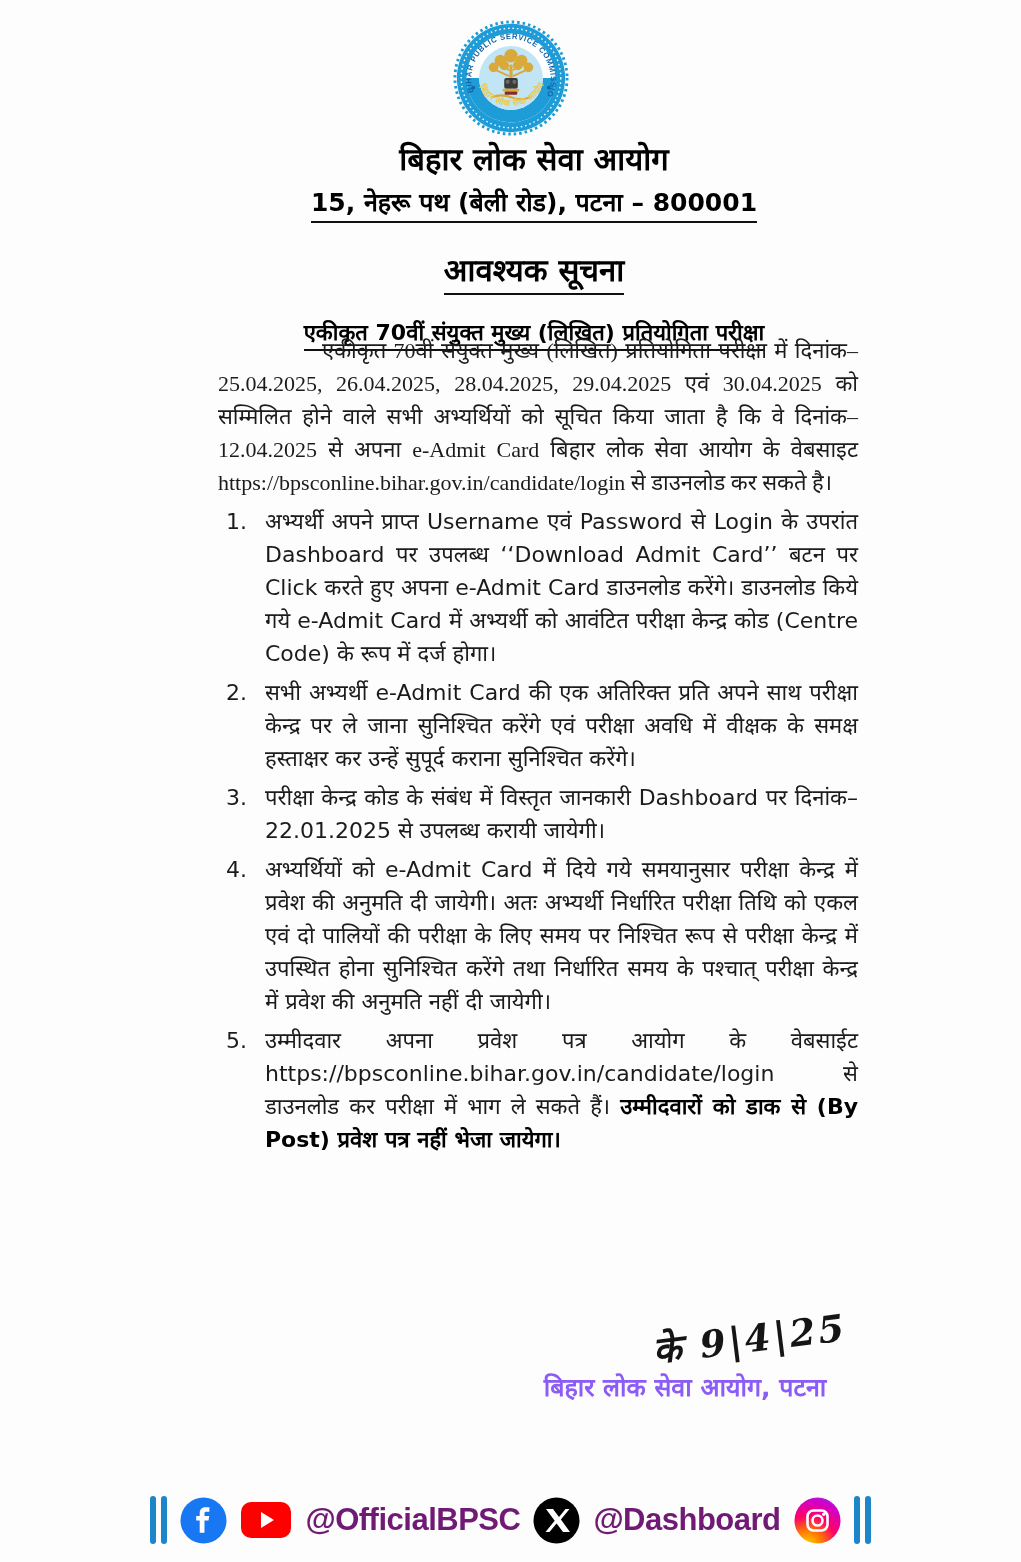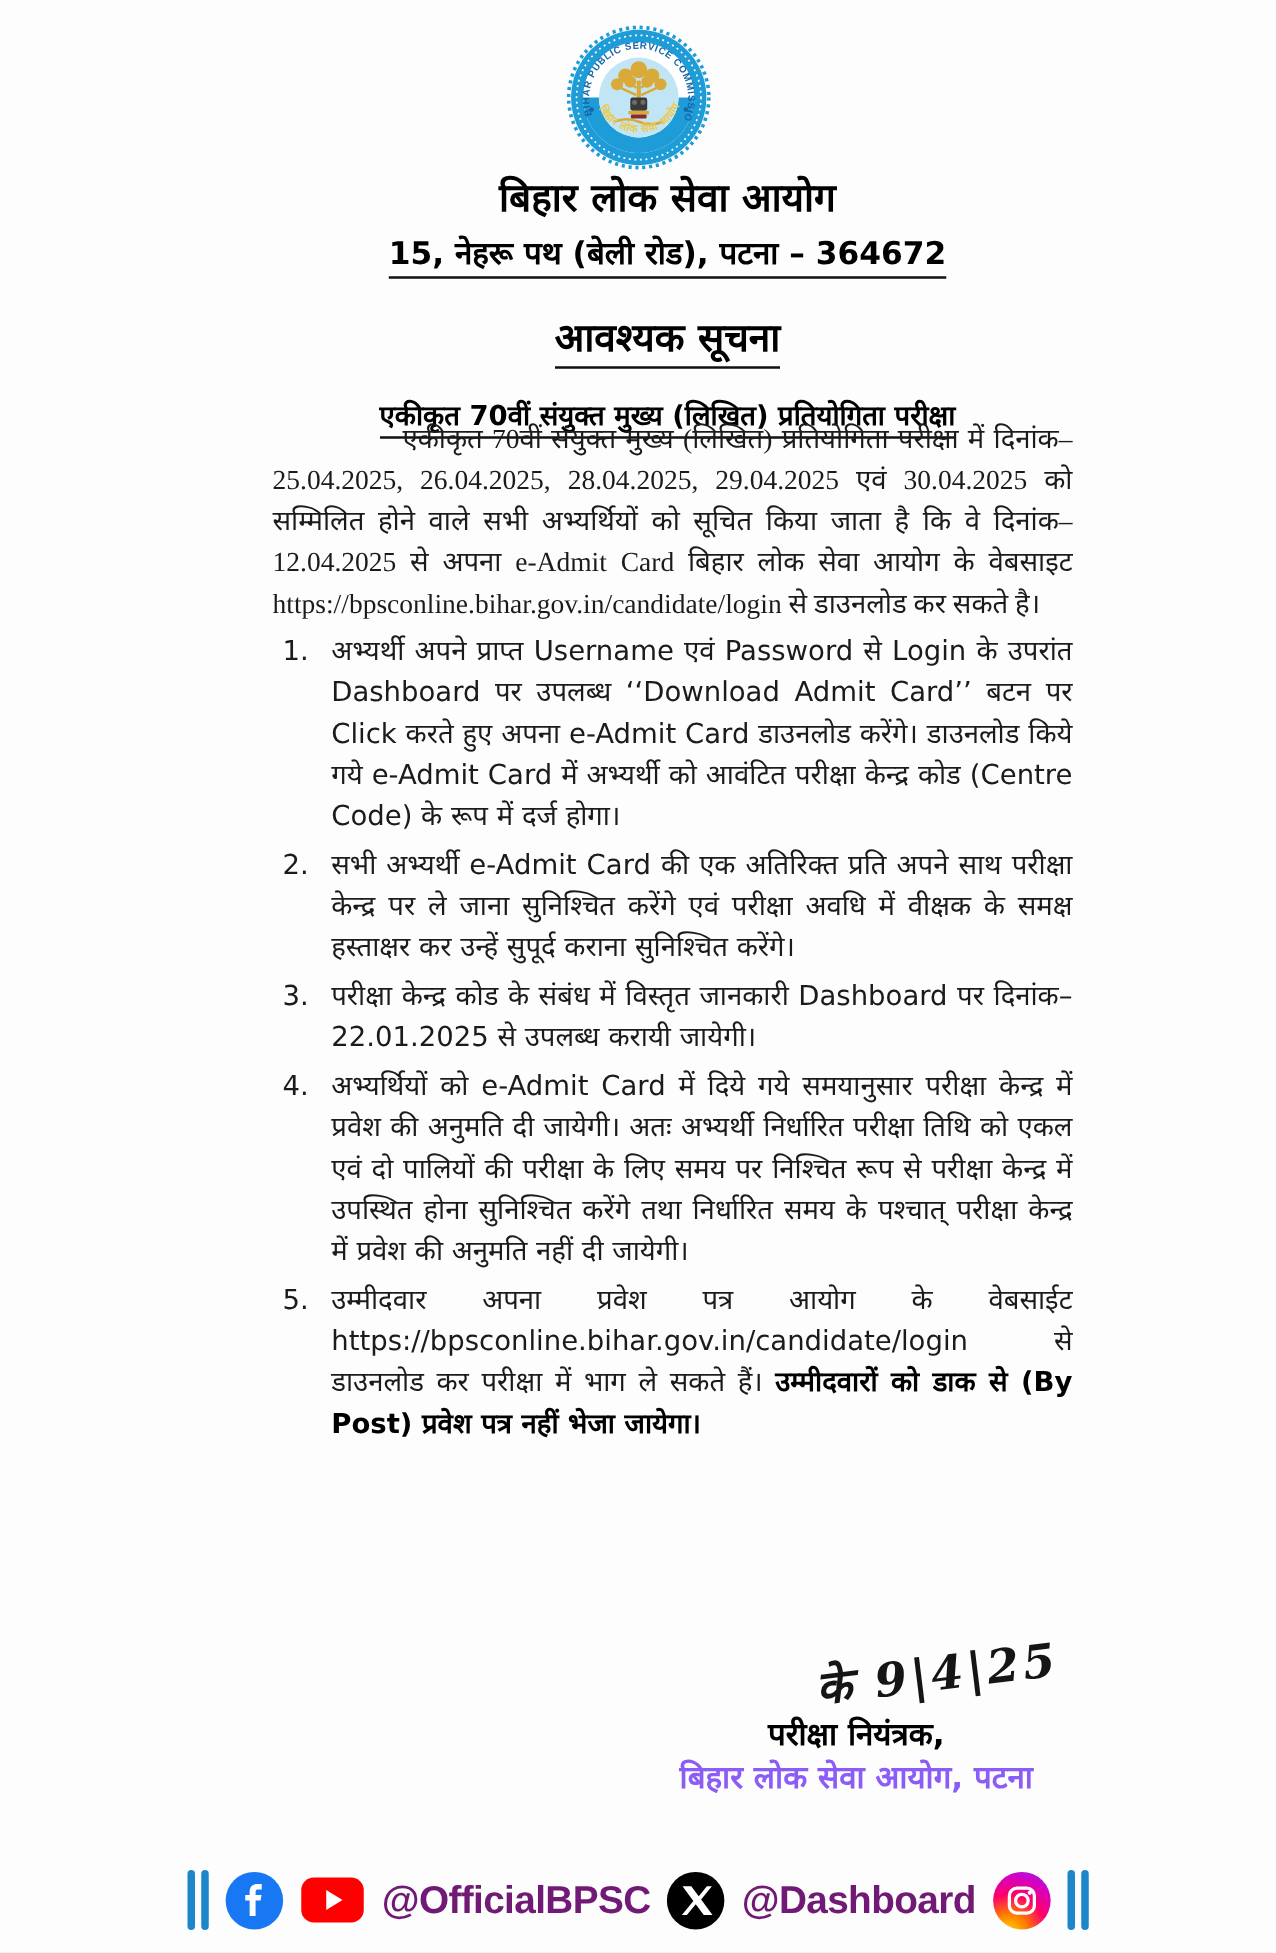--- a/index.html
+++ b/index.html
@@ -99,21 +99,21 @@
       <circle cx="21" cy="70" r="1.9" fill="#1566a8"></circle>
         <circle cx="99" cy="70" r="1.9" fill="#1566a8"></circle>
       <text font-family="DejaVu Sans, sans-serif" font-size="9" font-weight="bold" fill="#ecc94b" letter-spacing="0.4">
         <textPath href="#arcBottom" startOffset="6%">बिहार लोक सेवा आयोग</textPath>
       </text>
     </svg>
   </div>
 
   <div class="header">
     <div class="org-name">बिहार लोक सेवा आयोग</div>
-    <div><span class="address">15, नेहरू पथ (बेली रोड),  पटना – 364672</span></div>
+    <div><span class="address">15, नेहरू पथ (बेली रोड),  पटना – 800001</span></div>
     <div><span class="notice-title">आवश्यक सूचना</span></div>
     <div><span class="exam-title">एकीकृत 70वीं संयुक्त मुख्य (लिखित) प्रतियोगिता परीक्षा</span></div>
   </div>
 
   <div class="doc-body">
     <p class="intro">एकीकृत 70वीं संयुक्त मुख्य (लिखित) प्रतियोगिता परीक्षा में दिनांक–25.04.2025, 26.04.2025, 28.04.2025, 29.04.2025 एवं 30.04.2025 को सम्मिलित होने वाले सभी अभ्यर्थियों को सूचित किया जाता है कि वे दिनांक–12.04.2025 से अपना e-Admit Card बिहार लोक सेवा आयोग के वेबसाइट https://bpsconline.bihar.gov.in/candidate/login से डाउनलोड कर सकते है।</p>
 
     <div class="item">
       <span class="num">1.</span>
       <span class="itext">अभ्यर्थी अपने प्राप्त Username एवं Password से Login के उपरांत Dashboard पर उपलब्ध ‘‘Download Admit Card’’ बटन पर Click करते हुए अपना e-Admit Card डाउनलोड करेंगे। डाउनलोड किये गये e-Admit Card में अभ्यर्थी को आवंटित परीक्षा केन्द्र कोड (Centre Code) के रूप में दर्ज होगा।</span>
@@ -131,21 +131,20 @@
       <span class="itext">अभ्यर्थियों को e-Admit Card में दिये गये समयानुसार परीक्षा केन्द्र में प्रवेश की अनुमति दी जायेगी। अतः अभ्यर्थी निर्धारित परीक्षा तिथि को एकल एवं दो पालियों की परीक्षा के लिए समय पर निश्चित रूप से परीक्षा केन्द्र में उपस्थित होना सुनिश्चित करेंगे तथा निर्धारित समय के पश्चात् परीक्षा केन्द्र में प्रवेश की अनुमति नहीं दी जायेगी।</span>
     </div>
     <div class="item">
       <span class="num">5.</span>
       <span class="itext"><span>उम्मीदवार अपना प्रवेश पत्र आयोग के वेबसाईट https://bpsconline.bihar.gov.in/candidate/login से डाउनलोड कर परीक्षा में भाग ले सकते हैं। </span><strong>उम्मीदवारों को डाक से (By Post) प्रवेश पत्र नहीं भेजा जायेगा।</strong></span>
     </div>
   </div>
 
   <div class="sig">
     <span class="handwriting">के 9|4|25</span>
-    <div class="sig-role">परीक्षा नियंत्रक,</div>
     <div class="sig-org">बिहार लोक सेवा आयोग, पटना</div>
   </div>
 
   <div class="footer">
     <span class="bars">
         <span class="bar"></span>
         <span class="bar"></span>
       </span>
 
     <span class="soc">

